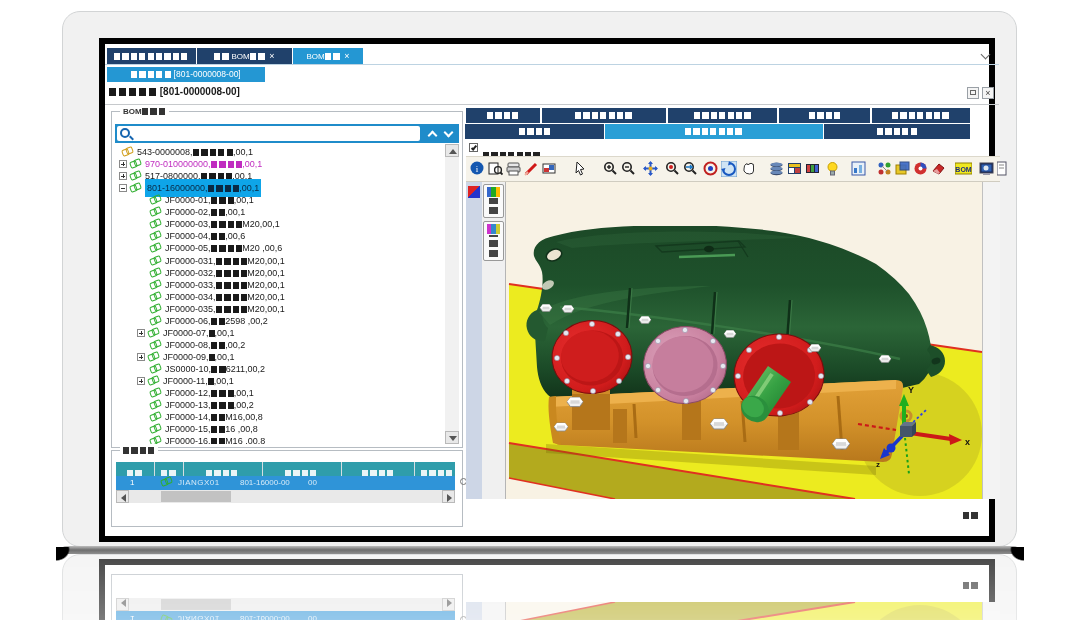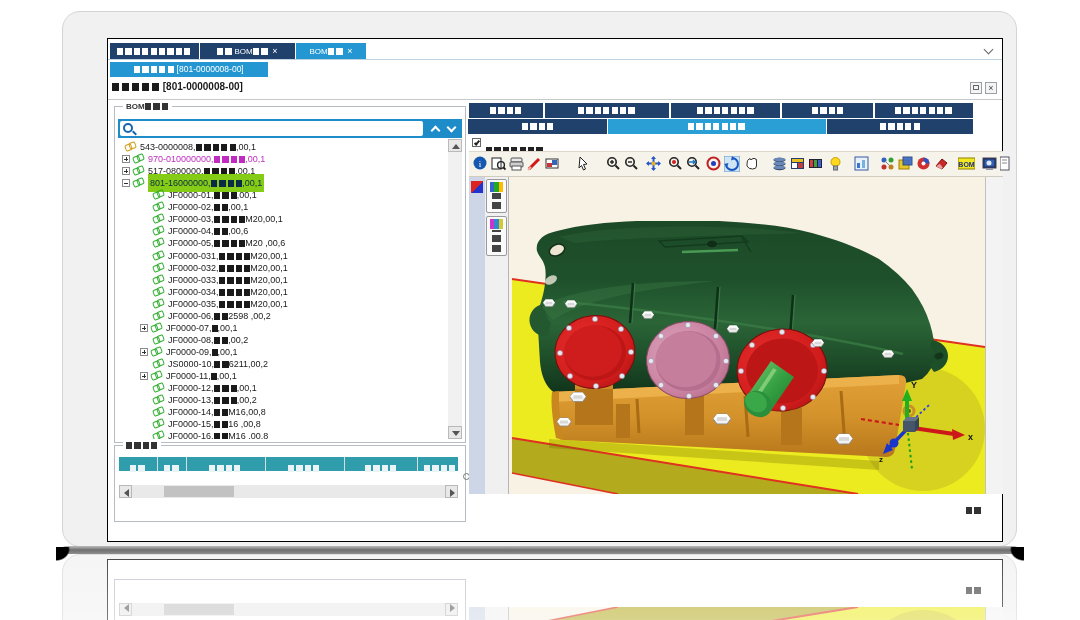--- a/index.html
+++ b/index.html
@@ -8,21 +8,21 @@
 
 .z{display:inline-block;height:8px;vertical-align:-1px;
 background:repeating-linear-gradient(90deg,currentColor 0 7px,transparent 7px 10px)}
 .zs{display:inline-block;height:7px;vertical-align:-1px;
 background:repeating-linear-gradient(90deg,currentColor 0 6.2px,transparent 6.2px 8.4px)}
 .zv{display:inline-block;width:8px;
 background:repeating-linear-gradient(0deg,currentColor 0 7px,transparent 7px 10px)}
 #win{left:62px;top:11px;width:955px;height:536px;border-radius:18px;
 background:#f1f1f1;border:1px solid #d2d4d5;
 -webkit-box-reflect:below 7px linear-gradient(to bottom,rgba(0,0,0,0) 0%,rgba(0,0,0,0) 79%,rgba(0,0,0,0.52) 88%,rgba(0,0,0,0.72) 100%);}
-#inner{left:44px;top:26px;width:896px;height:504px;background:#fff;border:1px solid #000000}
+#inner{left:36px;top:26px;width:896px;height:504px;background:#fff;border:6px solid #000000}
 
 .tab1{top:4px;height:16px;background:#20416b;color:#fff;font-size:9px;line-height:16px;text-align:center}
 .tabblue{background:#2497d3}
 
 .grp{border:1px solid #b6bcc2;background:#fff}
 .grplab{position:absolute;top:-5px;left:8px;background:#fff;padding:0 3px;font-size:9px;color:#333;line-height:9px}
 
 .chev{position:absolute;width:7px;height:7px;border-left:2px solid #fff;border-bottom:2px solid #fff}
 .chev.up{transform:rotate(135deg)}
 .chev.dn{transform:rotate(-45deg)}
@@ -70,21 +70,21 @@
         <div class="abs" style="left:3px;top:2px;width:10px;height:10px;border:2px solid #1565b0;border-radius:50%"></div>
         <div class="abs" style="left:12px;top:11px;width:5px;height:2px;background:#1565b0;transform:rotate(45deg)"></div>
       </div>
       <div class="chev up" style="left:314px;top:8px;border-width:2px"></div>
       <div class="chev dn" style="left:330px;top:5px;border-width:2px"></div>
     </div>
     <div class="abs" style="left:10px;top:100px;width:344px;height:300px;background:#fff;overflow:hidden">
       <div class="trow" style="left:7px;top:2.0px"><span class="lk y"></span><span>543-0000008,</span><span class="zs" style="width:40.4px"></span><span>,00,1</span></div>
       <div class="trow" style="left:4px;top:14.1px"><span class="pm plus"></span><span class="lk"></span><span style="color:#c02cc0"><span>970-010000000,</span><span class="zs" style="width:31.8px"></span><span>,00,1</span></span></div>
       <div class="trow" style="left:4px;top:26.1px"><span class="pm plus"></span><span class="lk"></span><span>517-0800000,</span><span class="zs" style="width:31.8px"></span><span>,00,1</span></div>
-      <div class="trow" style="left:4px;top:38.2px"><span class="pm"></span><span class="lk"></span><span style="background:#84cc16;color:#0a2a45;padding:4px 2px"><span>801-16000000,</span><span class="zs" style="width:31.8px"></span><span>,00,1</span></span></div>
+      <div class="trow" style="left:4px;top:38.2px"><span class="pm"></span><span class="lk"></span><span style="background:#0ea5e9;color:#0a2a45;padding:4px 2px"><span>801-16000000,</span><span class="zs" style="width:31.8px"></span><span>,00,1</span></span></div>
       <div class="trow" style="left:35px;top:50.2px"><span class="lk"></span><span>JF0000-01,</span><span class="zs" style="width:23.2px"></span><span>,00,1</span></div>
       <div class="trow" style="left:35px;top:62.2px"><span class="lk"></span><span>JF0000-02,</span><span class="zs" style="width:14.6px"></span><span>,00,1</span></div>
       <div class="trow" style="left:35px;top:74.3px"><span class="lk"></span><span>JF0000-03,</span><span class="zs" style="width:31.8px"></span><span>M20,00,1</span></div>
       <div class="trow" style="left:35px;top:86.4px"><span class="lk"></span><span>JF0000-04,</span><span class="zs" style="width:14.6px"></span><span>,00,6</span></div>
       <div class="trow" style="left:35px;top:98.4px"><span class="lk"></span><span>JF0000-05,</span><span class="zs" style="width:31.8px"></span><span>M20 ,00,6</span></div>
       <div class="trow" style="left:35px;top:110.5px"><span class="lk"></span><span>JF0000-031,</span><span class="zs" style="width:31.8px"></span><span>M20,00,1</span></div>
       <div class="trow" style="left:35px;top:122.5px"><span class="lk"></span><span>JF0000-032,</span><span class="zs" style="width:31.8px"></span><span>M20,00,1</span></div>
       <div class="trow" style="left:35px;top:134.6px"><span class="lk"></span><span>JF0000-033,</span><span class="zs" style="width:31.8px"></span><span>M20,00,1</span></div>
       <div class="trow" style="left:35px;top:146.6px"><span class="lk"></span><span>JF0000-034,</span><span class="zs" style="width:31.8px"></span><span>M20,00,1</span></div>
       <div class="trow" style="left:35px;top:158.7px"><span class="lk"></span><span>JF0000-035,</span><span class="zs" style="width:31.8px"></span><span>M20,00,1</span></div>
@@ -111,20 +111,27 @@
     <div class="abs grp" style="left:6px;top:406px;width:352px;height:77px">
       <div class="grplab"><span class="zs" style="width:32px"></span></div>
     </div>
     <div class="abs" style="left:11px;top:418px;width:339px;height:14px;background:#d7dee2">
       <div class="abs" style="left:0;top:0;width:38px;height:14px;background:#2f9dab"><div class="zs" style="margin:4px 0 0 11px;width:15px;color:#eaf4f6"></div></div>
       <div class="abs" style="left:39px;top:0;width:28px;height:14px;background:#2f9dab"><div class="zs" style="margin:4px 0 0 6px;width:15px;color:#eaf4f6"></div></div>
       <div class="abs" style="left:68px;top:0;width:78px;height:14px;background:#2f9dab"><div class="zs" style="margin:4px 0 0 22px;width:32px;color:#eaf4f6"></div></div>
       <div class="abs" style="left:147px;top:0;width:78px;height:14px;background:#2f9dab"><div class="zs" style="margin:4px 0 0 22px;width:32px;color:#eaf4f6"></div></div>
       <div class="abs" style="left:226px;top:0;width:72px;height:14px;background:#2f9dab"><div class="zs" style="margin:4px 0 0 20px;width:32px;color:#eaf4f6"></div></div>
       <div class="abs" style="left:299px;top:0;width:40px;height:14px;background:#2f9dab"><div class="zs" style="margin:4px 0 0 6px;width:32px;color:#eaf4f6"></div></div>
+    </div>
+    <div class="abs" style="left:11px;top:432px;width:339px;height:14px;background:#2f94d8;color:#fff;font-size:8px;line-height:14px">
+      <span style="margin-left:14px">1</span>
+      <span class="lk" style="margin-left:24px"></span>
+      <span style="opacity:.8;letter-spacing:.5px">JIANGX01</span>
+      <span style="opacity:.8;margin-left:18px">801-16000-00</span>
+      <span style="opacity:.8;margin-left:16px">00</span>
     </div>
     <div class="abs" style="left:11px;top:446px;width:339px;height:13px;background:#e9e9e9">
       <div class="sbbtn" style="left:0;top:0;width:13px;height:13px">
           <div class="tri" style="left:4px;top:3px;border-top:4px solid transparent;border-bottom:4px solid transparent;border-right:5px solid #555"></div>
         </div>
       <div class="sbbtn" style="left:326px;top:0;width:13px;height:13px">
           <div class="tri" style="left:4px;top:3px;border-top:4px solid transparent;border-bottom:4px solid transparent;border-left:5px solid #555"></div>
         </div>
       <div class="abs" style="left:45px;top:1px;width:70px;height:11px;background:#c2c2c2"></div>
     </div>

